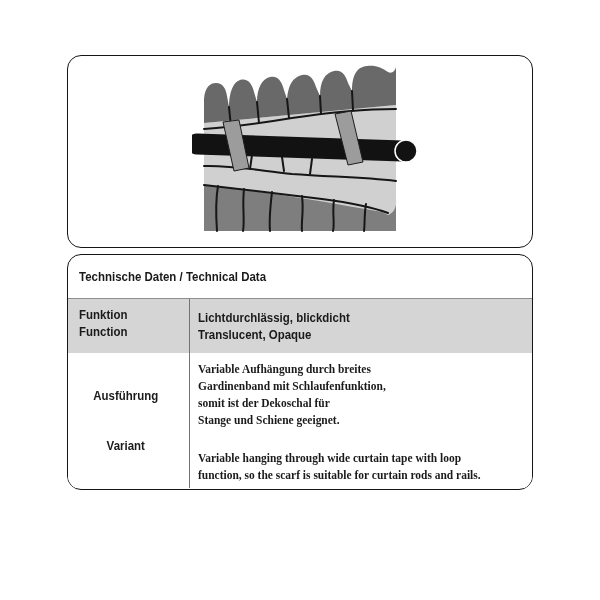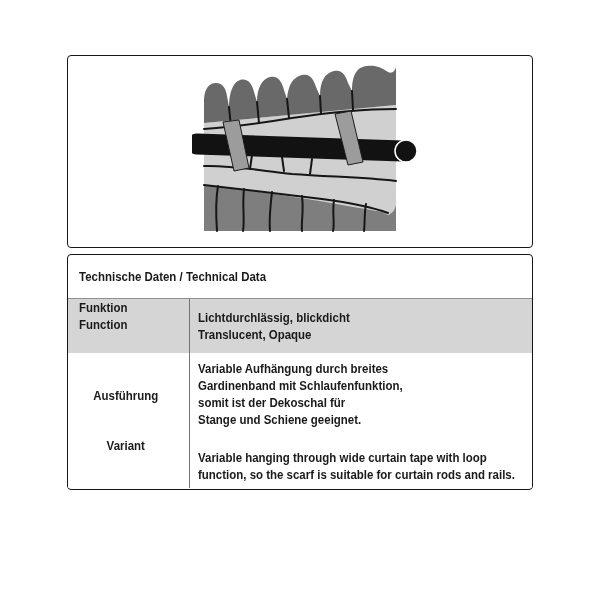--- a/index.html
+++ b/index.html
@@ -2,44 +2,44 @@
 <html><head>
 <meta charset="utf-8">
 <style>
   html,body{margin:0;padding:0;}
   body{
     width:600px;height:600px;position:relative;background:#ffffff;
     font-family:"Liberation Sans",sans-serif;color:#1a1a1a;overflow:hidden;
   }
   .panel{
     position:absolute;left:67px;width:466px;background:#ffffff;
-    border:1.5px solid #161616;border-radius:4px;box-sizing:border-box;
+    border:1.5px solid #161616;border-radius:14px;box-sizing:border-box;
   }
   #illustration-panel{top:55px;height:193px;}
   #table-panel{top:254px;height:236px;overflow:hidden;}
   #curtain-svg{position:absolute;left:124px;top:9px;}
   .txt{
     font-size:13.5px;font-weight:bold;line-height:17px;white-space:pre;
     transform:scaleX(0.85);transform-origin:0 0;
   }
   .t-header{
     height:44px;display:flex;align-items:center;padding-left:11px;
     border-bottom:1px solid #8f8f8f;box-sizing:border-box;
   }
   .t-row{display:flex;width:100%;}
   .row-function{height:54px;background:#d5d5d5;}
   .row-variant{height:135px;background:#ffffff;}
   .t-label{
-    width:121px;flex:none;box-sizing:border-box;padding:0 0 0 11px;
+    width:121px;flex:none;box-sizing:border-box;padding:7px 0 0 11px;
   }
   .t-value{
     flex:1;border-left:1px solid #737373;box-sizing:border-box;padding:10px 0 0 8px;
   }
   .row-variant .t-label{padding-top:34px;text-align:center;}
-  .row-variant .t-value{padding-top:7px;}
+  .row-variant .t-value{padding-top:7px;font-family:Liberation Serif, serif;}
   .label-gap{margin-top:33px;}
   .en-block{margin-top:21px;}
 </style>
 </head>
 <body>
 
 <div class="panel" id="illustration-panel">
   <svg id="curtain-svg" width="226" height="168" viewBox="0 0 226 168" xmlns="http://www.w3.org/2000/svg">
 
     <path d="M12,118 L204,140 L204,166 L12,166 Z" fill="#7e7e7e"></path>

